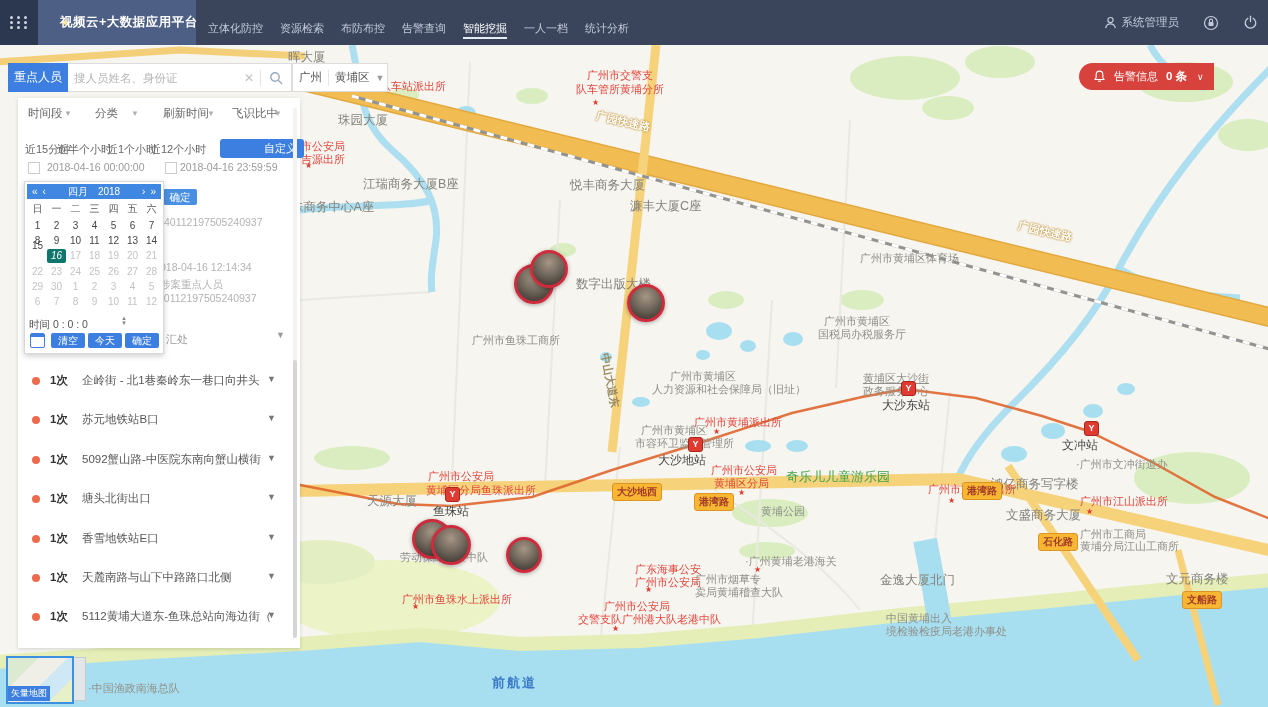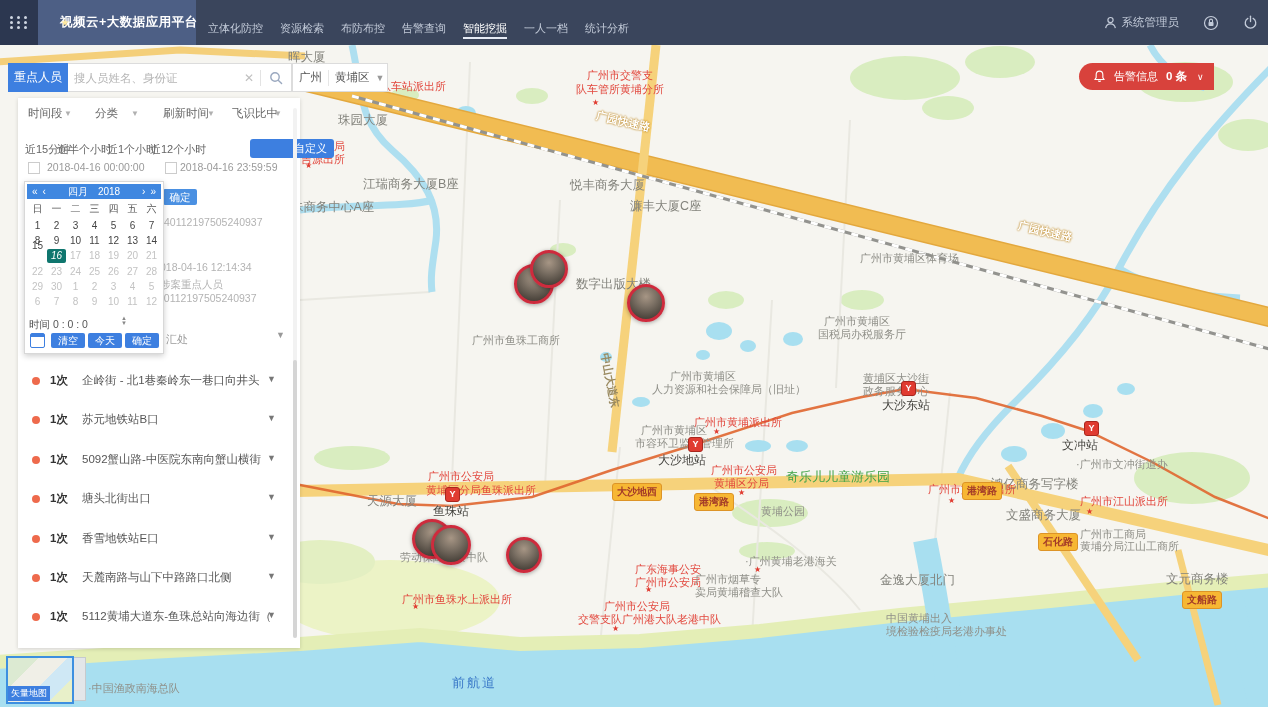--- a/index.html
+++ b/index.html
@@ -27,21 +27,21 @@
   #nav-user{display:flex;align-items:center;font-size:11.5px;cursor:pointer;}
   #nav-user svg{margin-right:5px;}
   .nav-ico{margin-left:24px;cursor:pointer;display:flex;align-items:center;}
   
   #map{position:absolute;left:0;top:45px;width:1268px;height:662px;overflow:hidden;background:#f6f5f0;}
   #map svg{position:absolute;left:0;top:0;}
   .ml{position:absolute;font-size:11px;color:#8f8f88;white-space:nowrap;z-index:2;}
   .ml.r{color:#e2473d;}
   .ml.gb{font-size:12.5px;color:#83837c;}
   .ml.gr{color:#3fa348;font-size:13px;}
-  .ml.b{color:#3a79c8;font-size:13px;font-weight:normal;letter-spacing:2px;}
+  .ml.b{color:#3a79c8;font-size:13px;font-weight:bold;letter-spacing:2px;margin-left:40px;}
   .road-name{position:absolute;font-size:11px;font-weight:bold;color:#fff;z-index:2;
              text-shadow:0 0 2px #c08c2a,0 0 2px #c08c2a;white-space:nowrap;}
   .road-name.grey{color:#9a8a60;text-shadow:none;}
   .badge{position:absolute;background:#f7b733;color:#a33a28;font-size:10px;font-weight:bold;
          padding:1px 4px;border-radius:3px;border:1px solid #dd9427;z-index:2;white-space:nowrap;}
   .stn{position:absolute;width:13px;height:13px;border-radius:3px;background:#e03b30;
        border:1px solid #a8261d;color:#fff;font-size:9px;line-height:12px;font-weight:bold;
        text-align:center;z-index:2;}
   .stl{position:absolute;font-size:12px;color:#403f39;z-index:2;text-shadow:0 0 2px #fff;white-space:nowrap;}
   .star{position:absolute;color:#e03b30;font-size:8px;z-index:2;line-height:8px;}
@@ -377,21 +377,21 @@
       <div class="flt" style="left: 145px; top: 8px;">刷新时间</div>
       <div class="car8" style="left: 189px; top: 11px;">▼</div>
       <div class="flt" style="left: 214px; top: 8px;">飞识比中</div>
       <div class="car8" style="left: 256px; top: 11px;">▼</div>
     </div>
   <div id="quick">
       <div class="qr" style="left: 7px;">近15分钟</div>
       <div class="qr" style="left: 39px;">近半个小时</div>
       <div class="qr" style="left: 89px;">近1个小时</div>
       <div class="qr" style="left: 132px;">近12个小时</div>
-      <div class="qr active" style="left: 232px; padding-left: 44px;">自定义</div>
+      <div class="qr active" style="left: 202px; padding-left: 44px;">自定义</div>
     </div>
 
   <span class="cb" style="left:10px"></span>
   <span class="dtx" style="left:29px">2018-04-16 00:00:00</span>
   <span class="cb" style="left:147px"></span>
   <span class="dtx" style="left:162px">2018-04-16 23:59:59</span>
 
   <div id="fragments">
       <div class="frag" style="left: 146px; top: 118px;">40112197505240937</div>
       <div class="frag" style="left: 142px; top: 163px;">018-04-16 12:14:34</div>

